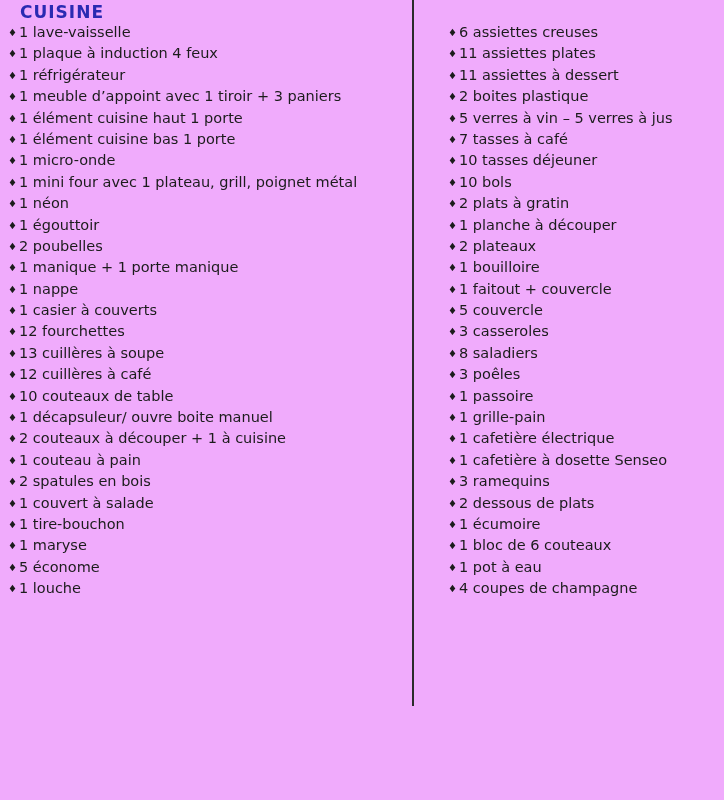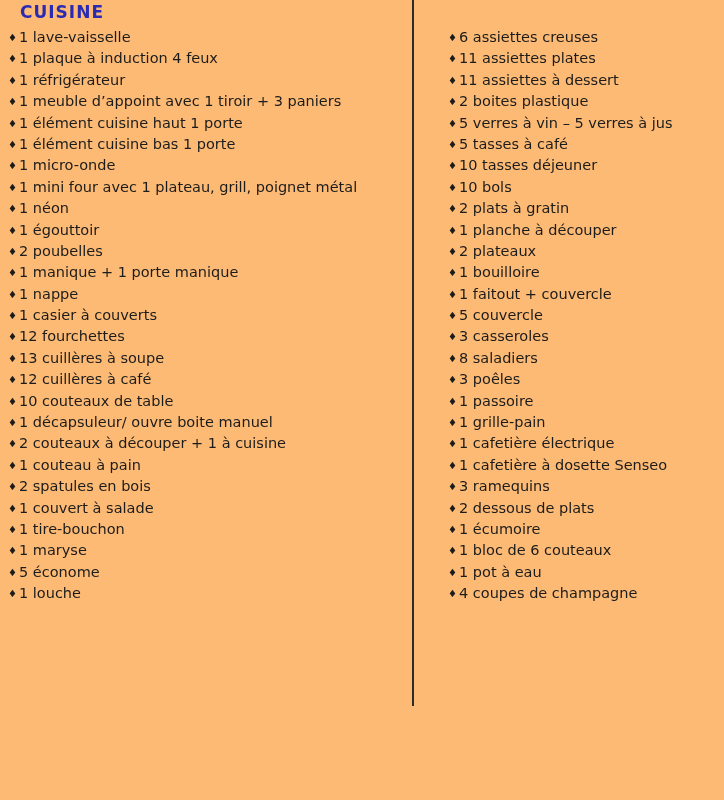--- a/index.html
+++ b/index.html
@@ -4,21 +4,21 @@
 <style>
   html, body {
     margin: 0;
     padding: 0;
     background: #ffffff;
   }
   .page {
     position: relative;
     width: 724px;
     height: 800px;
-    background: #fdba74;
+    background: #f0abfc;
     font-family: "DejaVu Sans", sans-serif;
     overflow: hidden;
   }
   .page-title {
     position: absolute;
     left: 20px;
     top: 2px;
     font-size: 17px;
     font-weight: bold;
     letter-spacing: 1px;
@@ -26,21 +26,21 @@
     white-space: nowrap;
   }
   .col {
     position: absolute;
     top: 23px;
   }
   .col-left  { left: 8px;   width: 400px; }
   .col-right { left: 448px; width: 272px; }
   .list-item {
     height: 21.4px;
-    line-height: 28px;
+    line-height: 18px;
     font-size: 14.5px;
     color: #1c1c1c;
     white-space: nowrap;
   }
   .bullet {
     display: inline-block;
     font-size: 10px;
     margin-right: 2px;
     vertical-align: 1px;
     color: #1c1c1c;
@@ -91,21 +91,21 @@
     </div>
 
   <div class="divider"></div>
 
   <div class="col col-right">
       <div class="list-item"><span class="bullet">♦</span><span>6 assiettes creuses</span></div>
       <div class="list-item"><span class="bullet">♦</span><span>11 assiettes plates</span></div>
       <div class="list-item"><span class="bullet">♦</span><span>11 assiettes à dessert</span></div>
       <div class="list-item"><span class="bullet">♦</span><span>2 boites plastique</span></div>
       <div class="list-item"><span class="bullet">♦</span><span>5 verres à vin – 5 verres à jus</span></div>
-      <div class="list-item"><span class="bullet">♦</span><span>5 tasses à café</span></div>
+      <div class="list-item"><span class="bullet">♦</span><span>7 tasses à café</span></div>
       <div class="list-item"><span class="bullet">♦</span><span>10 tasses déjeuner</span></div>
       <div class="list-item"><span class="bullet">♦</span><span>10 bols</span></div>
       <div class="list-item"><span class="bullet">♦</span><span>2 plats à gratin</span></div>
       <div class="list-item"><span class="bullet">♦</span><span>1 planche à découper</span></div>
       <div class="list-item"><span class="bullet">♦</span><span>2 plateaux</span></div>
       <div class="list-item"><span class="bullet">♦</span><span>1 bouilloire</span></div>
       <div class="list-item"><span class="bullet">♦</span><span>1 faitout + couvercle</span></div>
       <div class="list-item"><span class="bullet">♦</span><span>5 couvercle</span></div>
       <div class="list-item"><span class="bullet">♦</span><span>3 casseroles</span></div>
       <div class="list-item"><span class="bullet">♦</span><span>8 saladiers</span></div>

